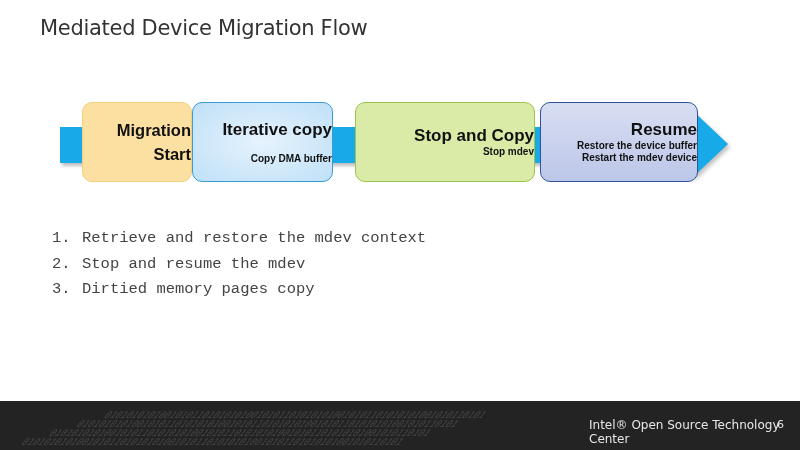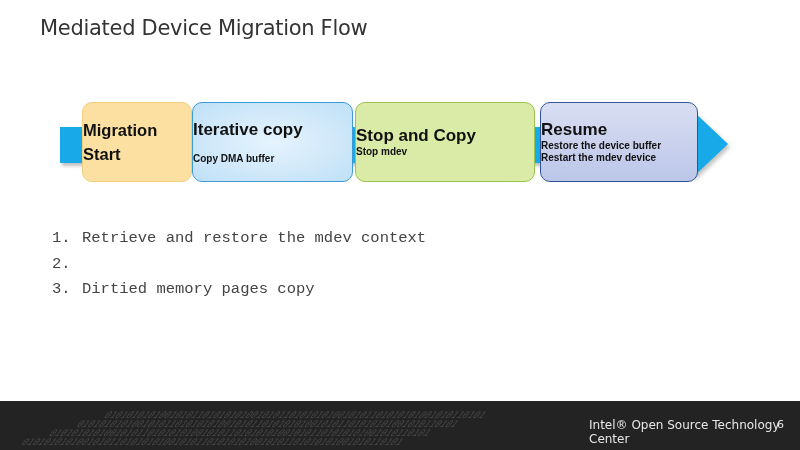--- a/index.html
+++ b/index.html
@@ -1,25 +1,25 @@
 <!DOCTYPE html>
 <html><head>
 <meta charset="utf-8">
 <style>
   html, body { margin:0; padding:0; }
   body { width:800px; height:450px; position:relative; overflow:hidden; background:#ffffff; font-family:"DejaVu Sans", sans-serif; }
   .title { position:absolute; left:40px; top:16px; font-size:21px; color:#333333; font-family:"DejaVu Sans", sans-serif; letter-spacing:-0.3px; }
   .shaft { position:absolute; left:60px; top:127px; width:634px; height:36px; background:#17a9e8; box-shadow:2px 3px 3px rgba(0,0,0,0.25); }
   .head { position:absolute; left:692px; top:110px; width:0; height:0; border-top:34px solid transparent; border-bottom:34px solid transparent; border-left:36px solid #17a9e8; filter:drop-shadow(2px 3px 2px rgba(0,0,0,0.25)); }
-  .box { position:absolute; top:102px; height:80px; border-radius:10px; box-sizing:border-box; display:flex; flex-direction:column; align-items:flex-start; justify-content:center; text-align:center; font-family:"Liberation Sans", sans-serif; font-weight:bold; color:#111; }
+  .box { position:absolute; top:102px; height:80px; border-radius:10px; box-sizing:border-box; display:flex; flex-direction:column; align-items:flex-end; justify-content:center; text-align:center; font-family:"Liberation Sans", sans-serif; font-weight:bold; color:#111; }
   .box .h { font-size:17px; line-height:20px; }
   .box .s { font-size:10px; line-height:12px; }
   .b1 { left:82px; width:110px; background:#fbe0a2; border:1px solid #f3cf80; }
   .b1 .h { font-size:16.5px; line-height:24px; }
-  .b2 { left:192px; width:161px; background:radial-gradient(ellipse at center, #e6f3fd 0%, #bfe0f7 100%); border:1.5px solid #3a9bd6; }
+  .b2 { left:192px; width:141px; background:radial-gradient(ellipse at center, #e6f3fd 0%, #bfe0f7 100%); border:1.5px solid #3a9bd6; }
   .b3 { left:355px; width:180px; background:#d9eba7; border:1.5px solid #9cc44e; }
   .b4 { left:540px; width:158px; background:linear-gradient(180deg,#d8def2 0%,#bcc6e8 100%); border:1.5px solid #2f5597; }
   .list { position:absolute; left:52px; top:226px; font-family:"Liberation Mono", monospace; font-size:15.5px; color:#444; line-height:25.5px; }
   .list .row { display:flex; }
   .list .num { width:30px; }
   .footer { position:absolute; left:0; top:401px; width:800px; height:49px; background:#232323; overflow:hidden; }
   .bits { position:absolute; left:90px; top:10px; width:560px; height:45px; font-family:"DejaVu Sans Mono", monospace; font-size:9px; color:#555; line-height:9px; transform:skewX(-40deg); opacity:0.7; white-space:nowrap; }
   .ftext { position:absolute; left:589px; top:17px; font-size:12px; color:#e8e8e8; font-family:"DejaVu Sans", sans-serif; }
   .pnum { position:absolute; left:777px; top:17px; font-size:11px; color:#e8e8e8; font-family:"DejaVu Sans", sans-serif; }
 </style>
@@ -54,20 +54,21 @@
   </div>
 </div>
 
 <div class="list">
   <div class="row">
     <span class="num">1.</span>
     <span>Retrieve and restore the mdev context</span>
   </div>
   <div class="row">
     <span class="num">2.</span>
+    <span>Stop and resume the mdev</span>
   </div>
   <div class="row">
     <span class="num">3.</span>
     <span>Dirtied memory pages copy</span>
   </div>
 </div>
 
 <div class="footer">
   <div class="bits">
     <div>0101010101001010110101010100101011010101010010101101010101001010110101</div>

